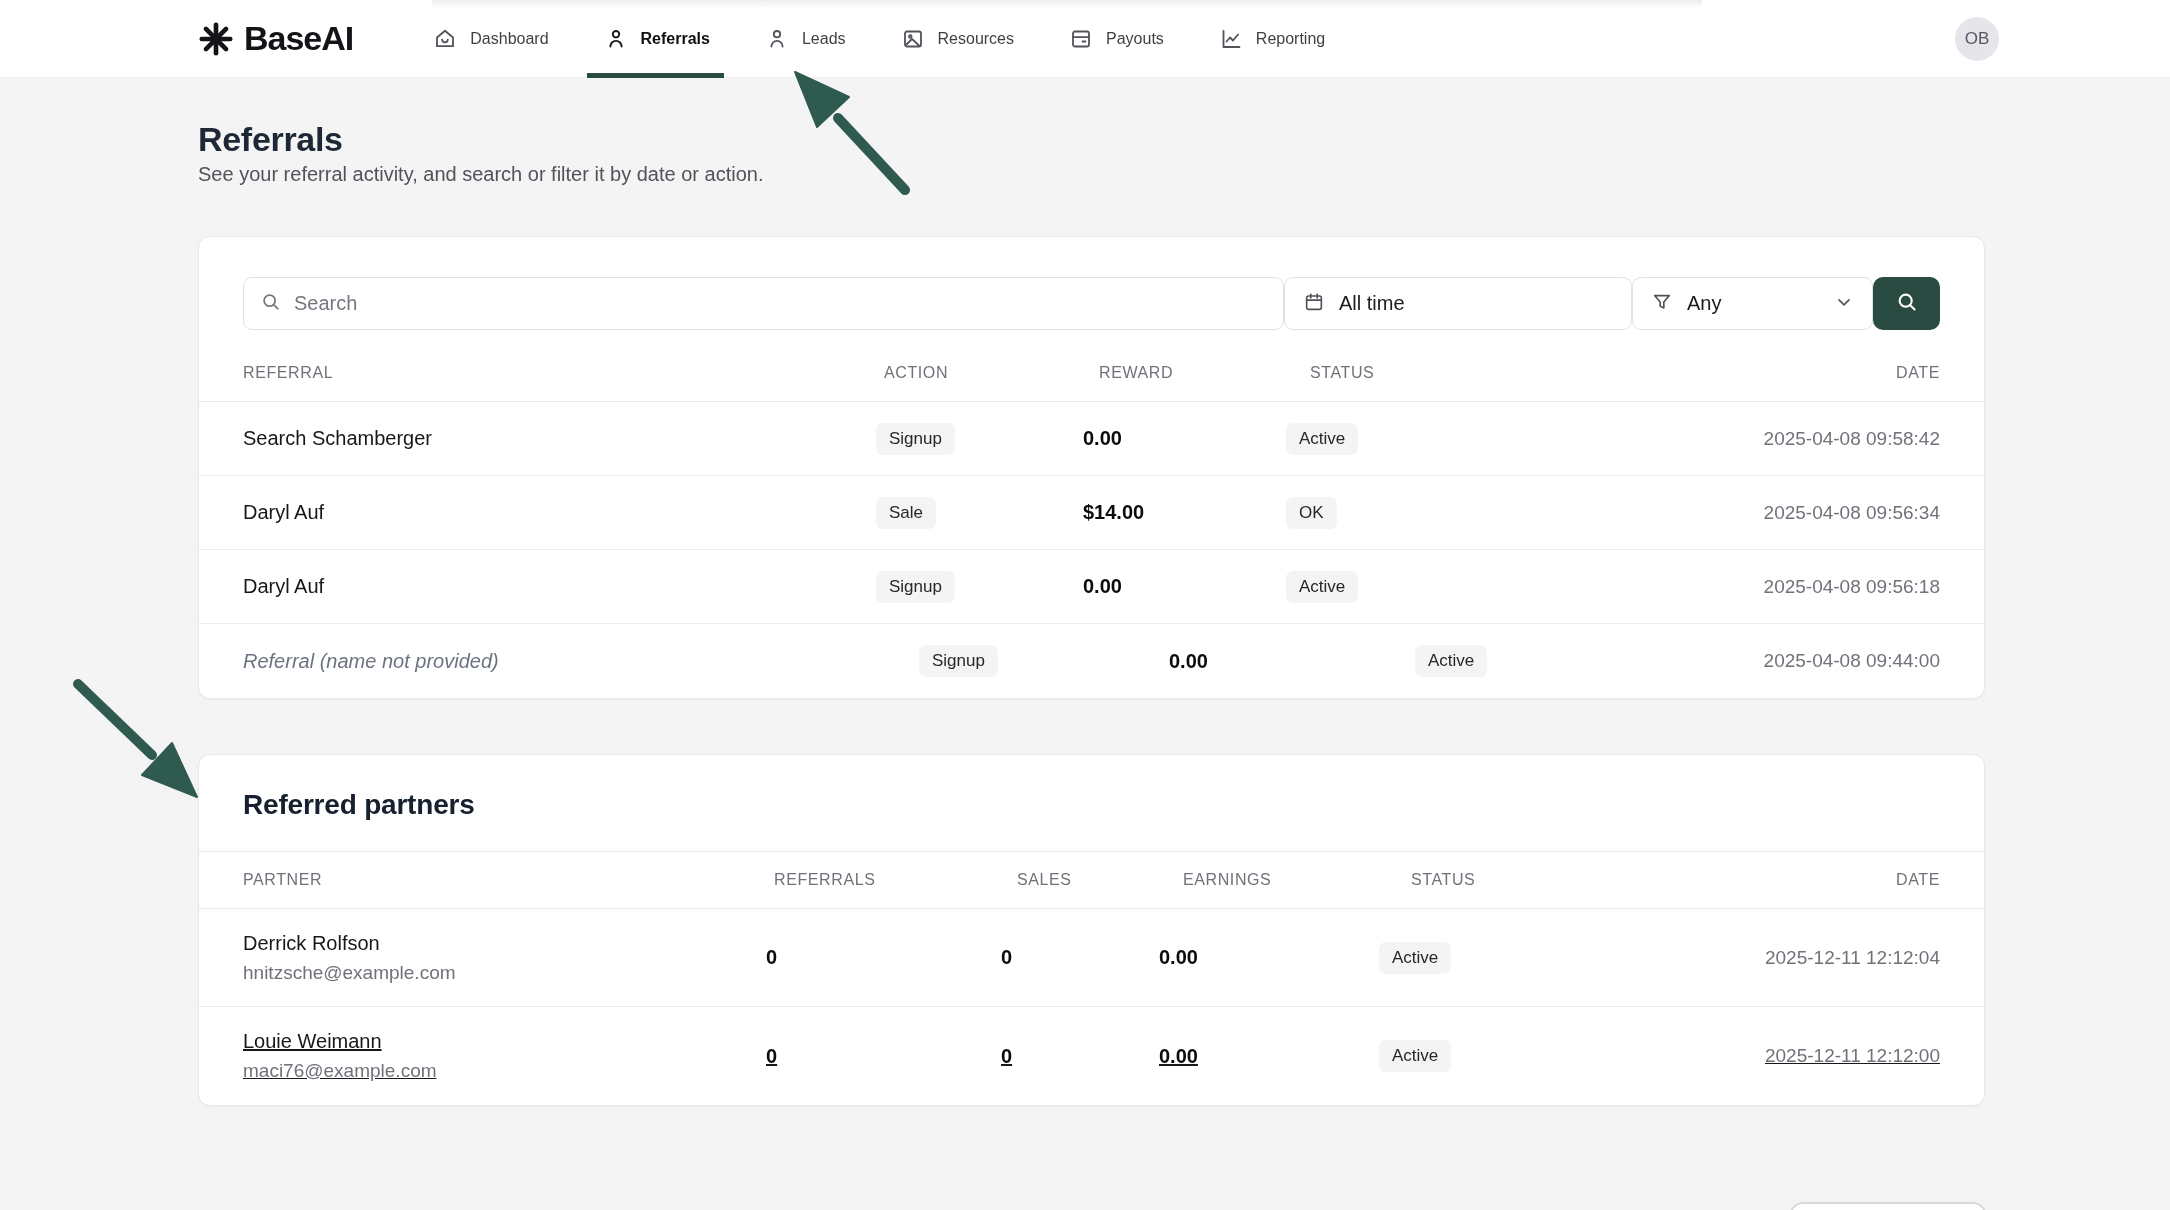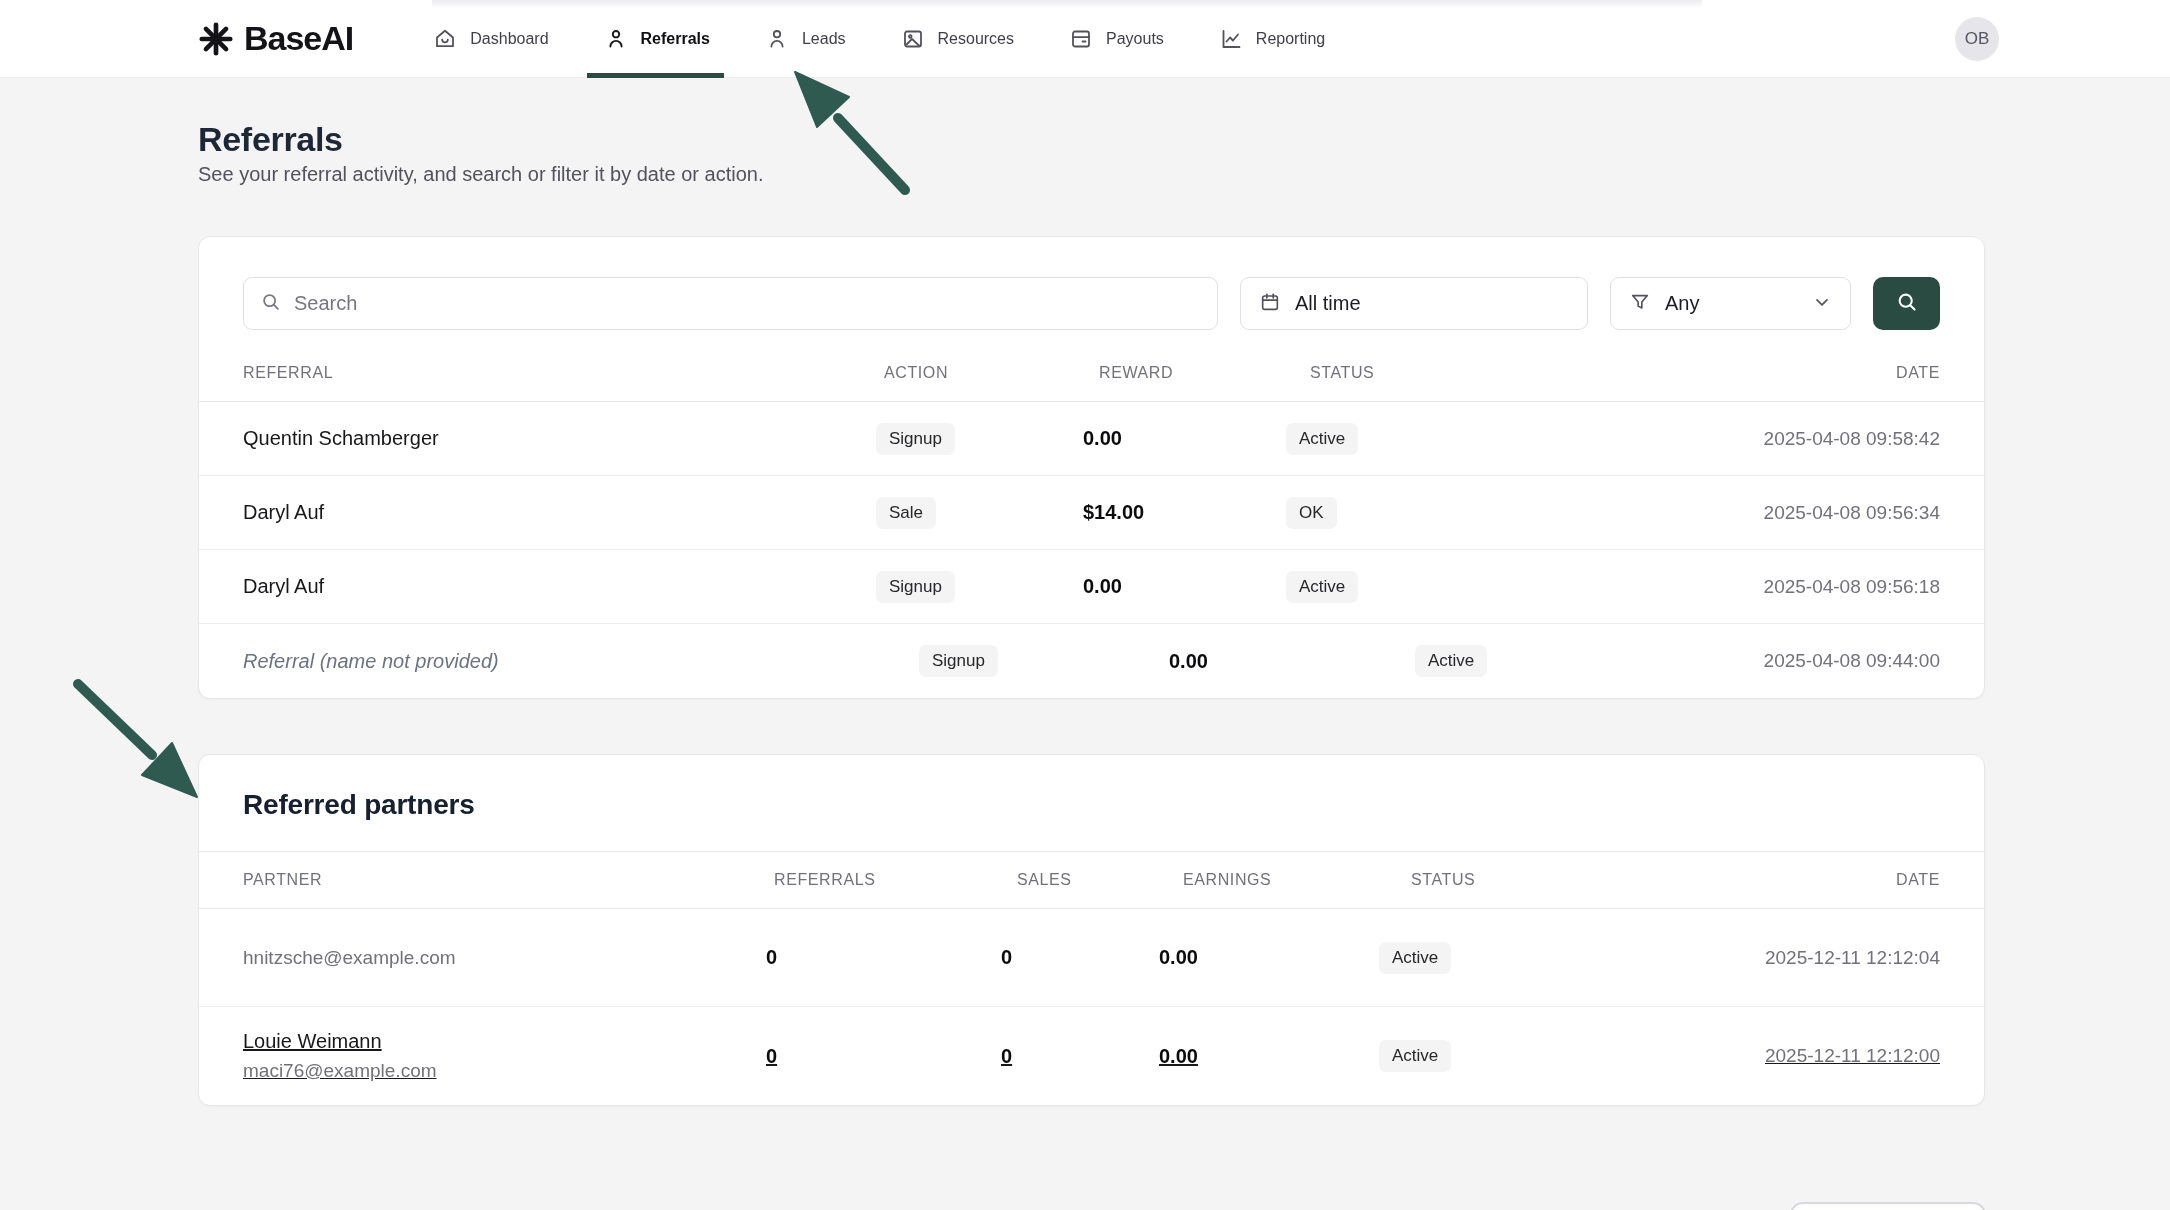--- a/index.html
+++ b/index.html
@@ -56,21 +56,21 @@
   .content{padding:0 185px 0 198px;}
   .page-title{margin-top:42px;font-size:34px;font-weight:700;color:var(--text-title);letter-spacing:-.3px;}
   .page-subtitle{margin-top:4px;font-size:20px;color:var(--text-gray);}
   .card{
     background:var(--card);border:1px solid var(--border);border-radius:12px;
     width:1787px;box-shadow:0 1px 2px rgba(0,0,0,.03);overflow:hidden;
   }
   .card-1{margin-top:50px;}
   .card-2{margin-top:55px;}
   
-  .filter-row{display:flex;align-items:center;gap:22px;padding:40px 44px 0 44px;}
+  .filter-row{display:flex;align-items:center;padding:40px 44px 0 44px;}
   .search-box{
     flex:1;height:53px;border:1.5px solid #e1e1e5;border-radius:9px;
     display:flex;align-items:center;padding:0 16px;gap:12px;background:#fff;
   }
   .search-box input{
     border:none;outline:none;flex:1;font-size:20px;color:var(--text-dark);
     font-family:inherit;background:transparent;
   }
   .search-box input::placeholder{color:#76767f;}
   .select-box{
@@ -257,21 +257,21 @@
 
     <div class="t1-grid thead t1-head">
       <span>REFERRAL</span>
       <span>ACTION</span>
       <span>REWARD</span>
       <span>STATUS</span>
       <span class="cell-date" style="color:var(--text-muted);font-size:16px;">DATE</span>
     </div>
 
     <div class="t1-grid trow">
-      <span class="cell-name">Quentin Schamberger</span>
+      <span class="cell-name">Search Schamberger</span>
       <span><span class="badge">Signup</span></span>
       <span class="cell-reward">0.00</span>
       <span><span class="badge">Active</span></span>
       <span class="cell-date">2025-04-08 09:58:42</span>
     </div>
 
     <div class="t1-grid trow">
       <span class="cell-name">Daryl Auf</span>
       <span><span class="badge">Sale</span></span>
       <span class="cell-reward">$14.00</span>
@@ -303,20 +303,21 @@
       <span>PARTNER</span>
       <span>REFERRALS</span>
       <span>SALES</span>
       <span>EARNINGS</span>
       <span>STATUS</span>
       <span class="cell-date" style="color:var(--text-muted);font-size:16px;">DATE</span>
     </div>
 
     <div class="t2-grid p-row">
       <span class="partner-id">
+        <span class="cell-name">Derrick Rolfson</span>
         <span class="partner-email">hnitzsche@example.com</span>
       </span>
       <span class="cell-num">0</span>
       <span class="cell-num">0</span>
       <span class="cell-num">0.00</span>
       <span><span class="badge">Active</span></span>
       <span class="cell-date">2025-12-11 12:12:04</span>
     </div>
 
     <div class="t2-grid p-row">

